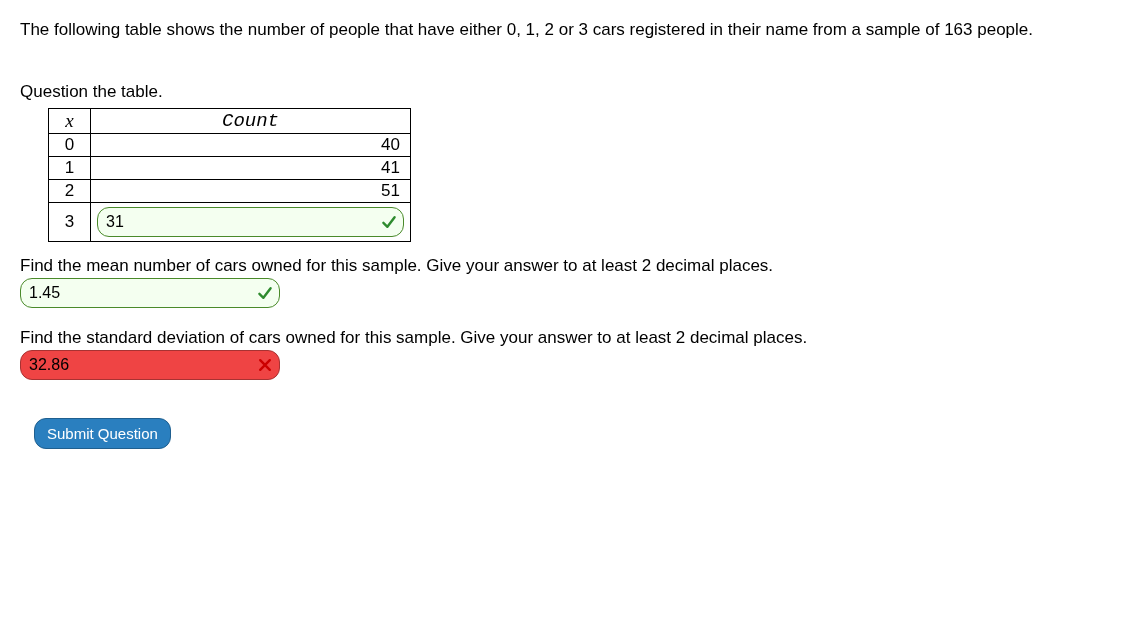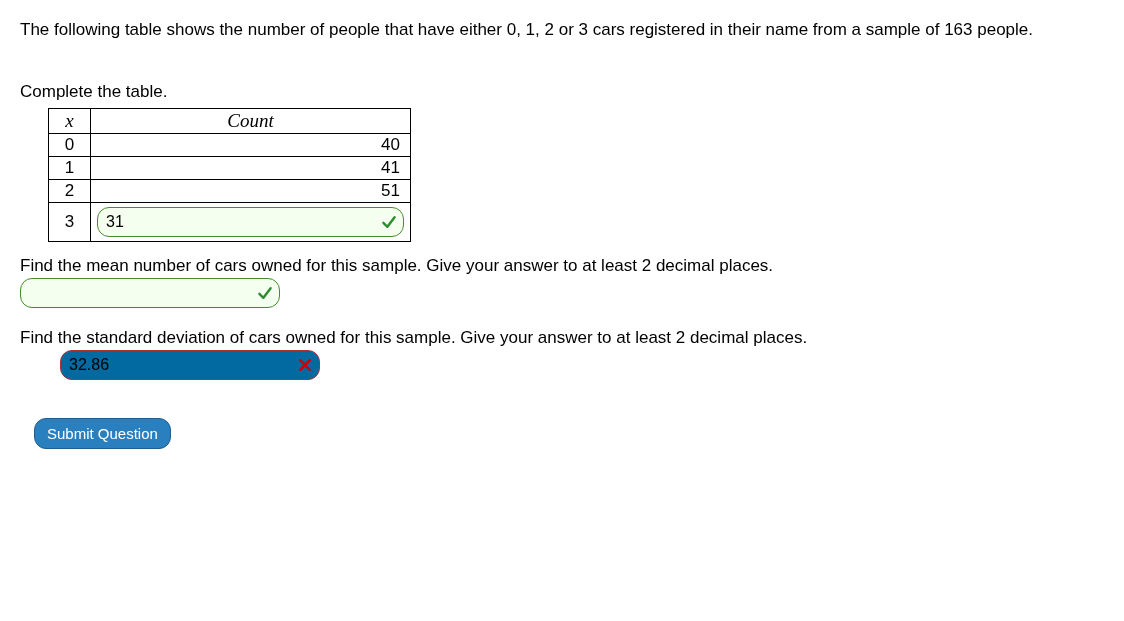--- a/index.html
+++ b/index.html
@@ -48,42 +48,42 @@
     width: 320px;
     font-family: Verdana, Geneva, sans-serif;
     font-size: 17px;
     margin-left: 28px;
   }
   table.data .th-x {
     width: 42px;
   }
   table.data .th-count {
     width: 320px;
+    font-family: Liberation Mono, monospace;
   }
   table.data td.input-cell {
     padding: 4px 6px;
     position: relative;
   }
   .answer-input {
     border: 1px solid #4a8a2a;
     background: #f4fff0;
     border-radius: 12px;
     padding: 4px 28px 4px 8px;
     font-family: Verdana, Geneva, sans-serif;
     font-size: 16px;
     width: 100%;
     height: 30px;
     display: flex;
     align-items: center;
     position: relative;
   }
   .answer-input.wrong {
     border: 1px solid #a83232;
-    background: #0369a1;
-    margin-left: 40px;
+    background: #ef4444;
   }
   .answer-input .val {
     flex: 1;
   }
   .answer-icon {
     position: absolute;
     right: 6px;
     top: 50%;
     transform: translateY(-50%);
     width: 16px;
@@ -115,21 +115,21 @@
   svg.check path { stroke: #2e8b2e; stroke-width: 3; fill: none; stroke-linecap: round; stroke-linejoin: round; }
   svg.cross path { stroke: #cc0000; stroke-width: 3; fill: none; stroke-linecap: round; }
 </style>
 </head>
 <body>
 
 
 
 <div class="prompt-text">The following table shows the number of people that have either 0, 1, 2 or 3 cars registered in their name from a sample of 163 people.</div>
 
-<div class="instruction">Complete the table.</div>
+<div class="instruction">Question the table.</div>
 
 <div class="table-wrap">
   <table class="data">
     <tbody>
         <tr>
       <th class="th-x">x</th>
       <th class="th-count">Count</th>
     </tr>
     <tr>
       <td class="xcol">0</td>
@@ -156,20 +156,21 @@
         </div>
       </td>
     </tr>
   </tbody>
     </table>
 </div>
 
 <div class="question-block">Find the mean number of cars owned for this sample. Give your answer to at least 2 decimal places.</div>
 <div class="standalone-answer">
   <div class="answer-input">
+    <span class="val">1.45</span>
     <span class="answer-icon">
       <svg class="check" viewBox="0 0 20 20">
           <path d="M3 11 L8 16 L17 4"></path>
         </svg>
     </span>
   </div>
 </div>
 
 <div class="question-block">Find the standard deviation of cars owned for this sample. Give your answer to at least 2 decimal places.</div>
 <div class="standalone-answer">

